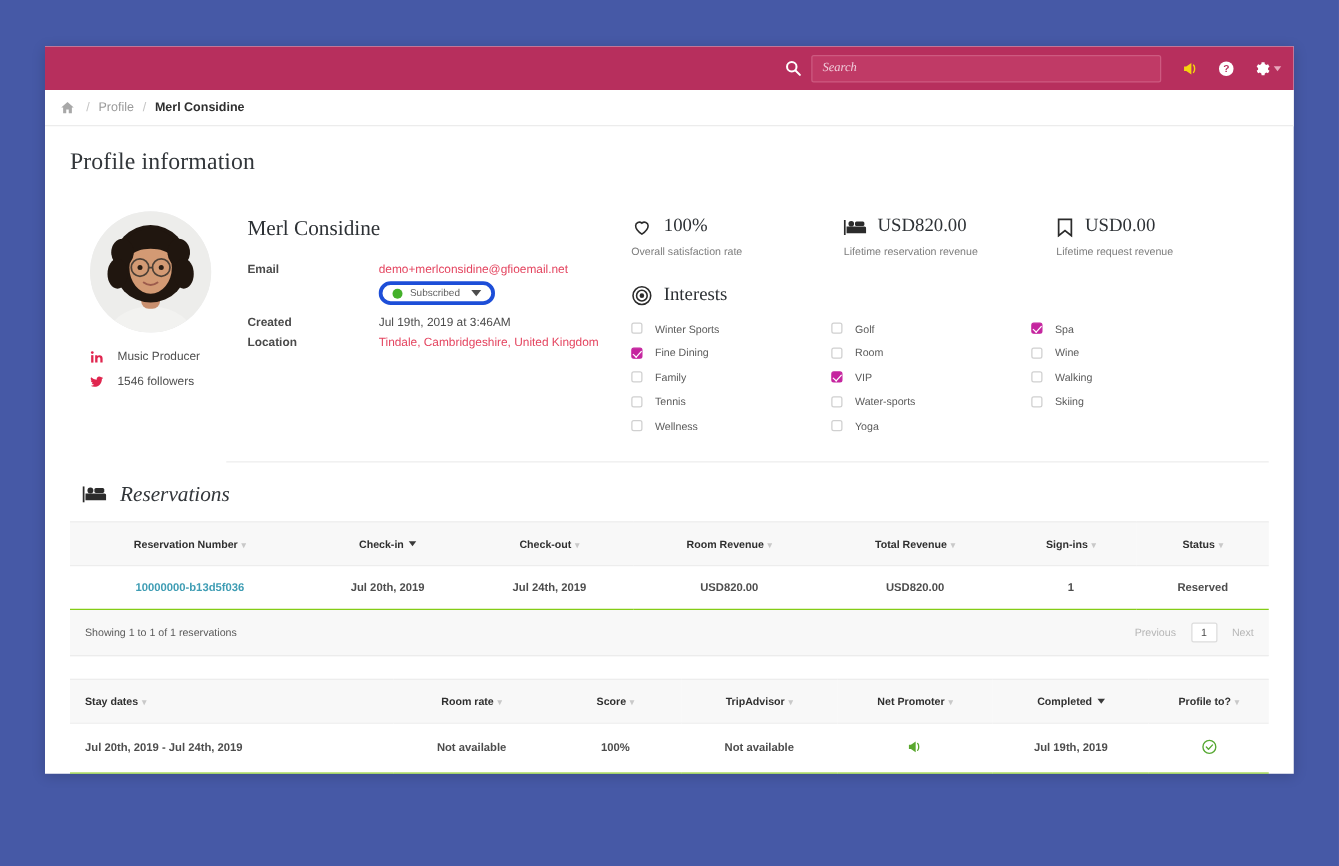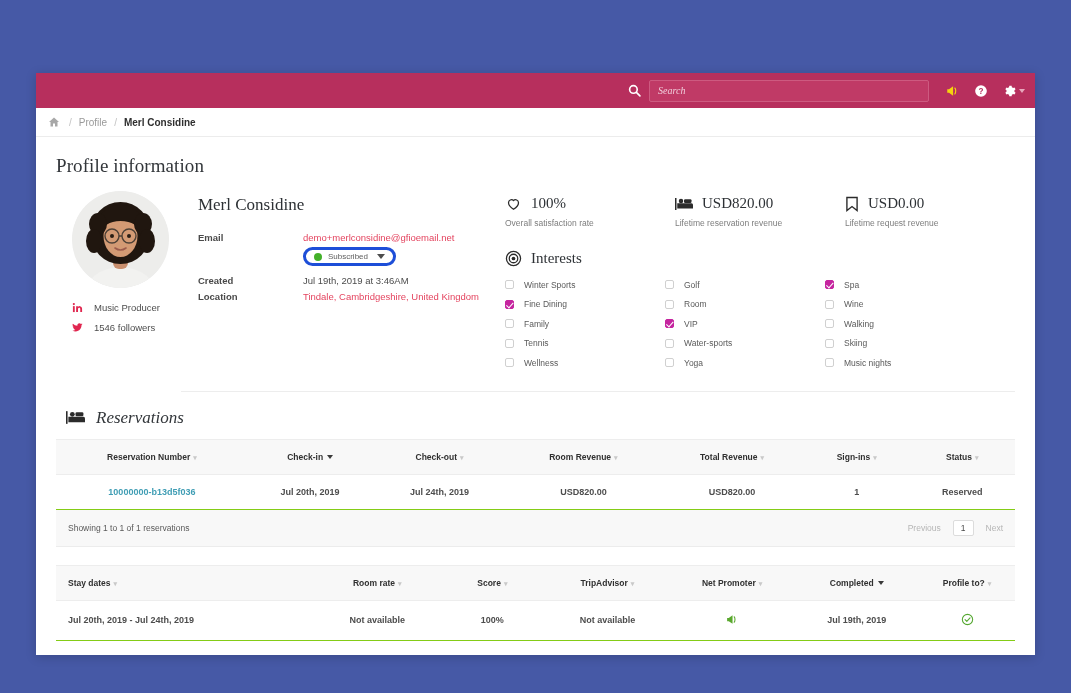--- a/index.html
+++ b/index.html
@@ -9,21 +9,21 @@
     font-family: "Liberation Sans", sans-serif;
     overflow: hidden;
   }
   .desk {
     position: relative;
     width: 1071px; height: 693px;
     background: #4659a6;
   }
   .window {
     position: absolute;
-    left: 36px; top: 73px;
+    left: 36px; top: 37px;
     width: 999px; height: 582px;
     background: #ffffff;
     overflow: hidden;
     box-shadow: 0 2px 10px rgba(0,0,0,.18);
   }
 
   
   .topbar {
     height: 35px;
     background: #b72f5d;
@@ -75,21 +75,21 @@
   .crumb-link { color: #9a9a9a; text-decoration: none; }
   .crumb-cur { color: #2f2f2f; font-weight: bold; }
 
   
   .page { padding: 18px 20px 0 20px; }
   h1.sec-title {
     font-family: "Liberation Serif", serif;
     font-size: 19px;
     font-weight: normal;
     color: #32363a;
-    margin-bottom: 14px;
+    margin-bottom: 28px;
     letter-spacing: .1px;
   }
 
   .profile-row { display: flex; }
   .avatar-col { width: 155px; padding-left: 16px; }
   .avatar-wrap {
     width: 97px; height: 97px;
     border-radius: 50%;
     overflow: hidden;
     background: #ededed;
@@ -500,24 +500,20 @@
                   <span>Wine</span>
                 </div>
                 <div class="int-item">
                   <span class="cb"></span>
                   <span>Walking</span>
                 </div>
                 <div class="int-item">
                   <span class="cb"></span>
                   <span>Skiing</span>
                 </div>
-                <div class="int-item">
-                  <span class="cb"></span>
-                  <span>Music nights</span>
-                </div>
               </div>
             </div>
           </div>
         </div>
       </div>
 
       <div class="divider"></div>
     </div>
 
     <div class="tsec">

